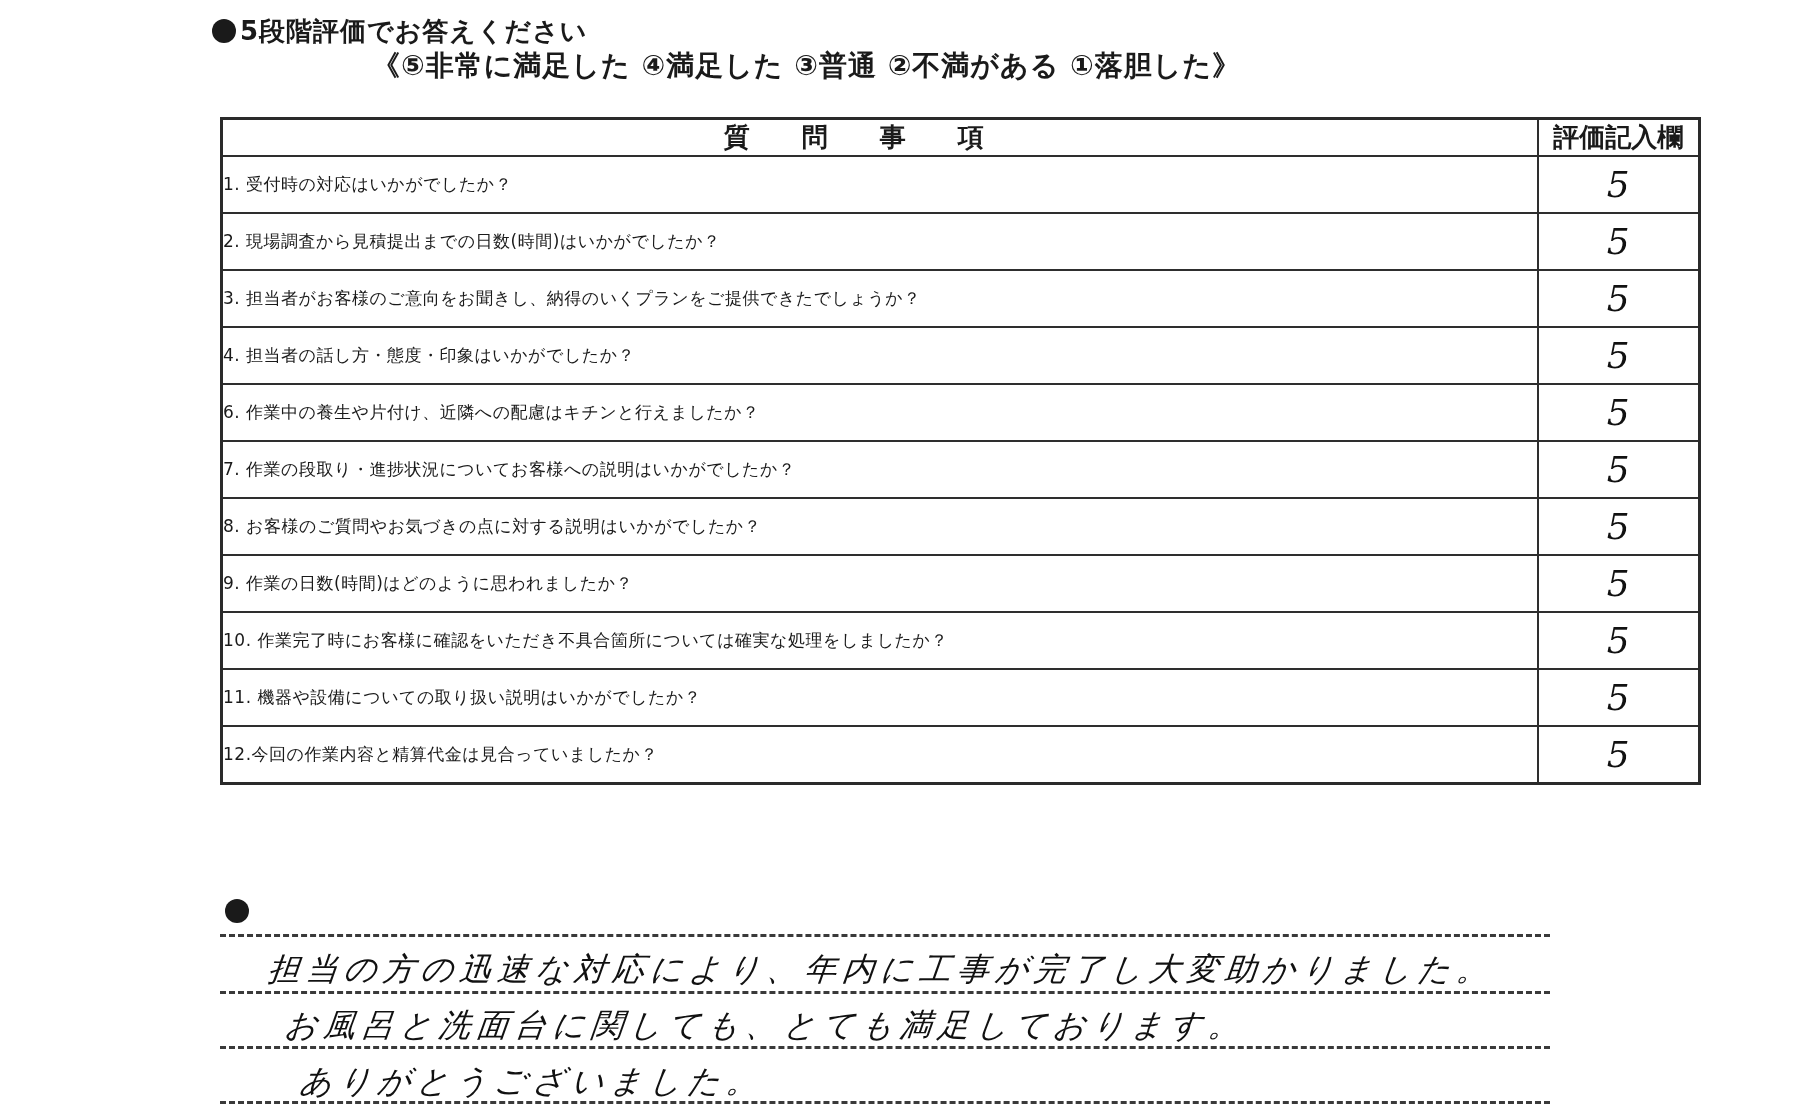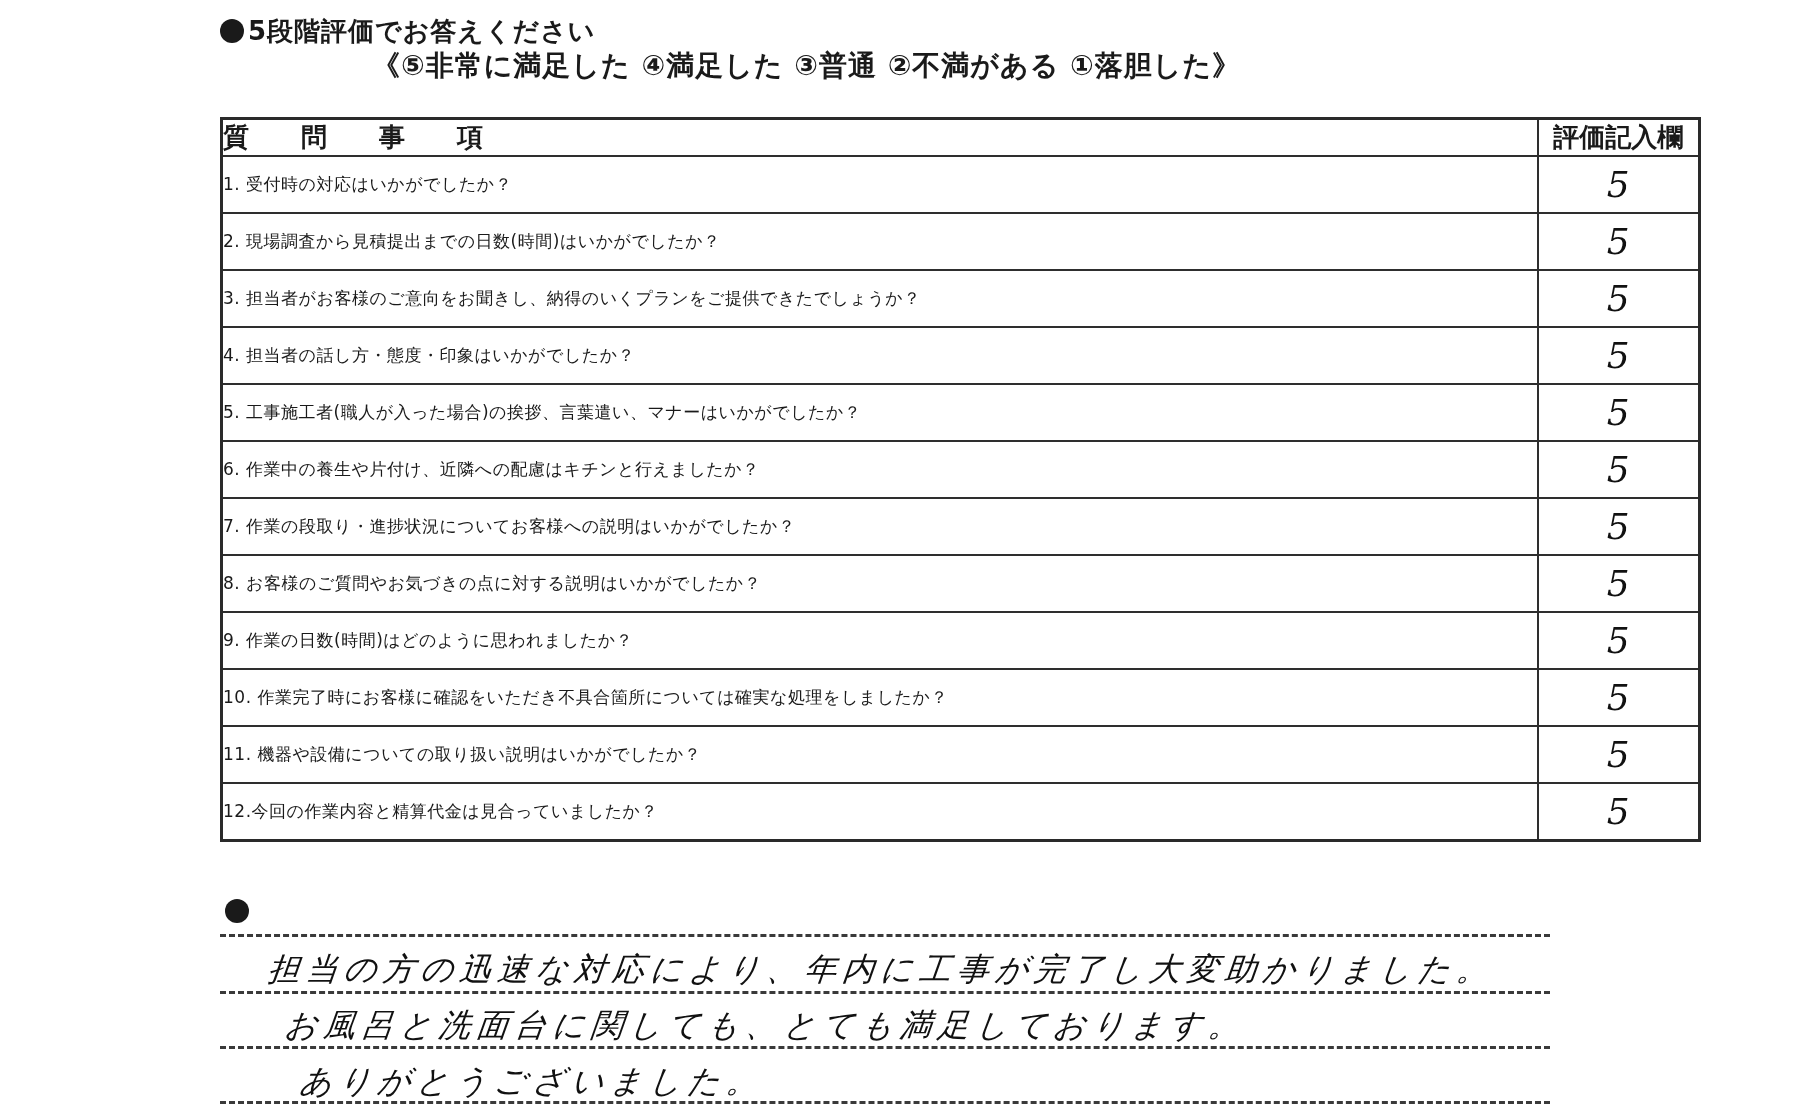--- a/index.html
+++ b/index.html
@@ -1,27 +1,27 @@
 <!DOCTYPE html>
 <html><head>
 <meta charset="utf-8">
 <style>
   html, body { margin:0; padding:0; background:#ffffff; }
   body { width:1810px; height:1118px; position:relative; overflow:hidden;
          font-family:"DejaVu Sans","Liberation Sans",sans-serif; color:#1a1a1a; }
   .abs { position:absolute; }
-  .title1 { left:220px; top:14px; font-size:26px; font-weight:bold; letter-spacing:1px; white-space:nowrap; }
+  .title1 { left:212px; top:14px; font-size:26px; font-weight:bold; letter-spacing:1px; white-space:nowrap; }
   .title2 { left:372px; top:47px; font-size:28px; font-weight:bold; letter-spacing:1px; white-space:nowrap; }
   .bullet { display:inline-block; width:24px; height:24px; border-radius:50%; background:#1a1a1a; vertical-align:-3px; margin-right:4px; }
 
   table.survey { position:absolute; left:220px; top:117px; width:1481px; border-collapse:collapse;
                  border:3px solid #2a2a2a; table-layout:fixed; }
   table.survey th, table.survey td { border:2px solid #2e2e2e; padding:0; }
   table.survey th { height:34px; font-size:26px; font-weight:bold; }
-  th.q-head { text-align:left; letter-spacing:52px; }
+  th.q-head { text-align:center; letter-spacing:52px; }
   th.r-head { width:162px; font-size:22px; letter-spacing:0; }
   table.survey td { height:55px; }
   td.q { font-size:17px; padding-left:8px; white-space:nowrap; overflow:hidden; letter-spacing:0.5px; }
   td.r { text-align:center; font-family:"DejaVu Serif","Liberation Serif",serif; font-style:italic;
          font-size:36px; color:#111; }
 
   .comment-head { left:225px; top:895px; font-size:27px; font-weight:bold; white-space:nowrap; letter-spacing:0.5px; }
   .dash { position:absolute; left:220px; width:1330px; height:0; border-top:3px dashed #3a3a3a; }
   .hand { position:absolute; font-family:"DejaVu Serif","Liberation Serif",serif; font-style:italic;
           font-size:32px; color:#111; white-space:nowrap; letter-spacing:6px; transform:skewX(-6deg); }
@@ -56,24 +56,20 @@
       </tr>
     <tr>
         <td class="q">3. 担当者がお客様のご意向をお聞きし、納得のいくプランをご提供できたでしょうか？</td>
         <td class="r">5</td>
       </tr>
     <tr>
         <td class="q">4. 担当者の話し方・態度・印象はいかがでしたか？</td>
         <td class="r">5</td>
       </tr>
     <tr>
-        <td class="q">5. 工事施工者(職人が入った場合)の挨拶、言葉遣い、マナーはいかがでしたか？</td>
-        <td class="r">5</td>
-      </tr>
-    <tr>
         <td class="q">6. 作業中の養生や片付け、近隣への配慮はキチンと行えましたか？</td>
         <td class="r">5</td>
       </tr>
     <tr>
         <td class="q">7. 作業の段取り・進捗状況についてお客様への説明はいかがでしたか？</td>
         <td class="r">5</td>
       </tr>
     <tr>
         <td class="q">8. お客様のご質問やお気づきの点に対する説明はいかがでしたか？</td>
         <td class="r">5</td>

